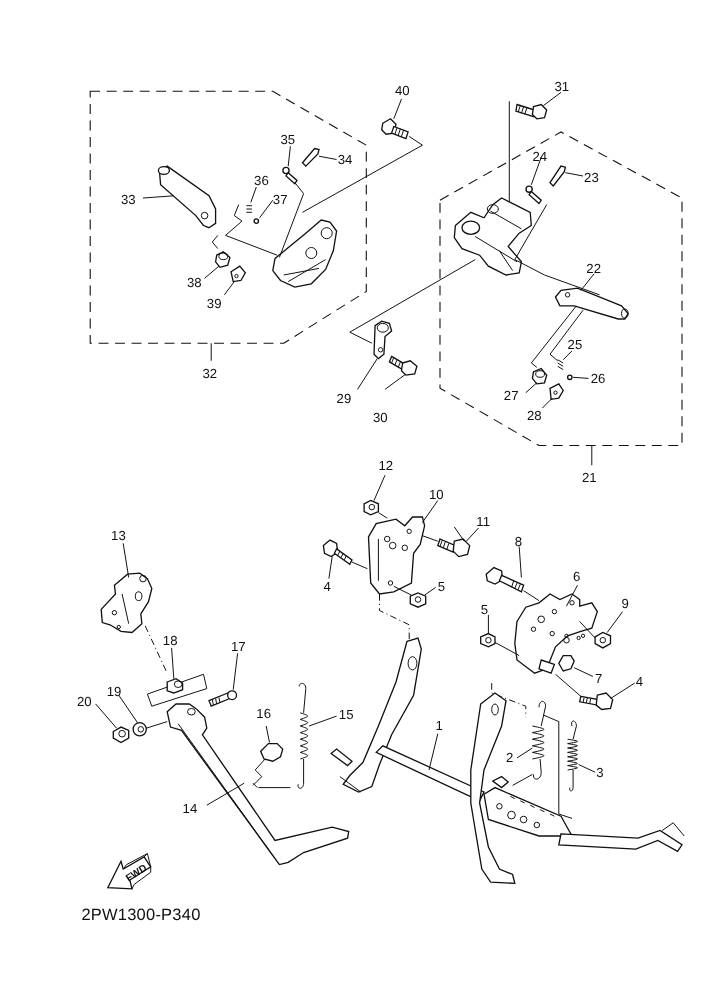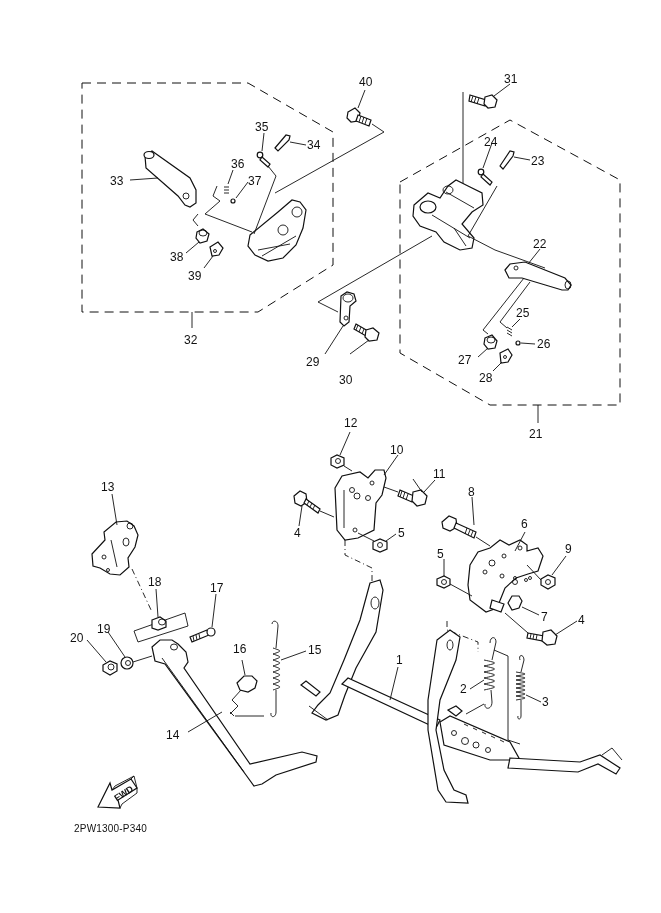--- a/index.html
+++ b/index.html
@@ -4,21 +4,21 @@
 <style>
   html, body { margin: 0; padding: 0; background: #ffffff; }
   body { width: 661px; height: 913px; position: relative; overflow: hidden; font-family: "Liberation Sans", sans-serif; }
   #diagram { position: absolute; left: 0; top: 0; width: 661px; height: 913px; }
   .part-line { stroke: #111; stroke-width: 1.2; fill: #fff; }
   .thin { stroke: #111; stroke-width: 0.9; fill: none; }
   .leader { stroke: #111; stroke-width: 0.9; fill: none; }
   .dash { stroke: #111; stroke-width: 1; fill: none; stroke-dasharray: 9 6; }
   .dashdot { stroke: #111; stroke-width: 0.9; fill: none; stroke-dasharray: 6 3 1 3; }
   .callout { font-family: "Liberation Sans", sans-serif; font-size: 12px; fill: #111; }
-  .code { position: absolute; left: 74px; top: 823px; font-size: 10px; color: #111; letter-spacing: 0.2px; }
+  .code { position: absolute; left: 74px; top: 823px; font-size: 15px; color: #111; letter-spacing: 0.2px; }
   .fwd-text { font-family: "Liberation Sans", sans-serif; font-size: 9px; font-weight: bold; fill: #111; }
 </style>
 </head>
 <body>
 
 <svg id="diagram" viewBox="0 0 661 913" xmlns="http://www.w3.org/2000/svg">
 
   <g>
     <path class="dash" d="M82,83 L248,83 L333,132 L333,265 L258,312 L82,312 Z"></path>
     <line class="leader" x1="192" y1="312" x2="192" y2="328"></line>

